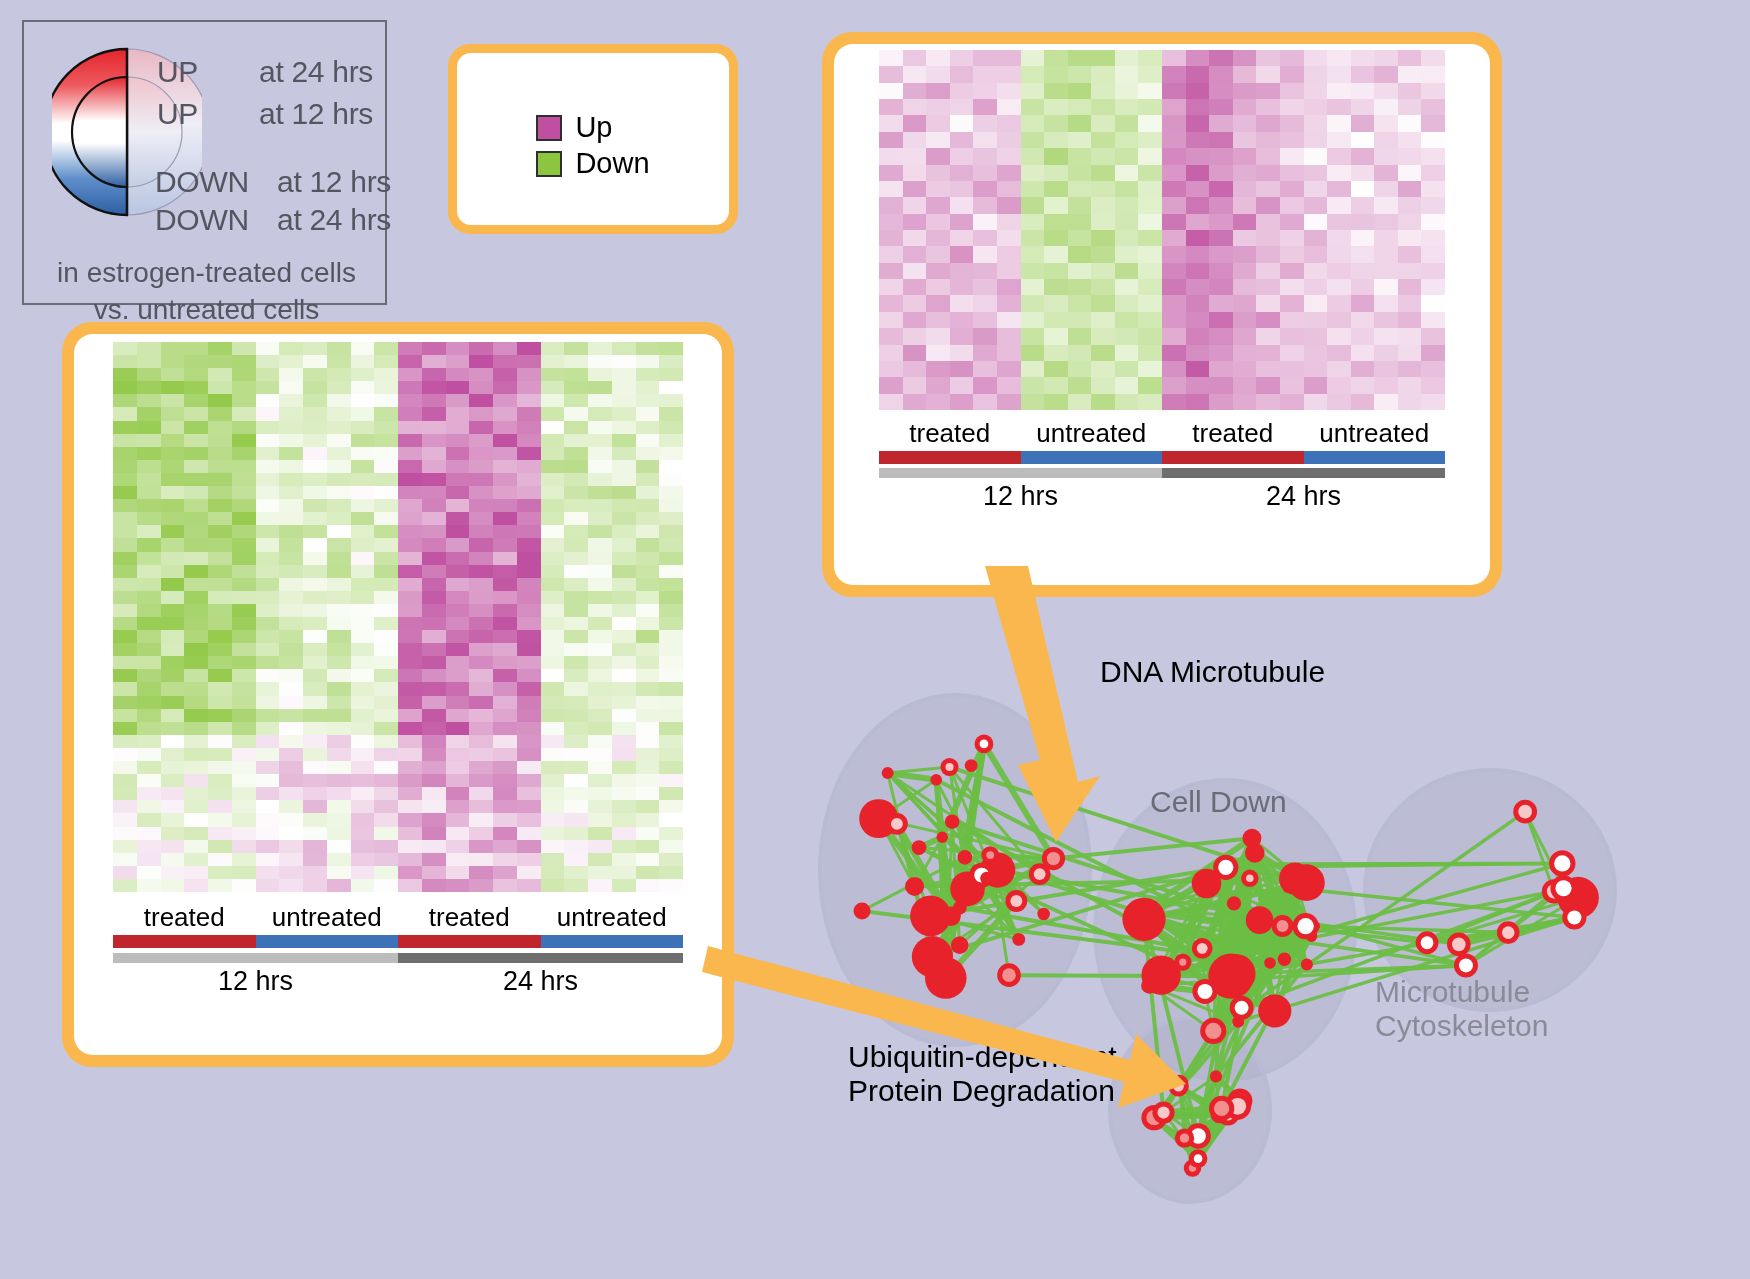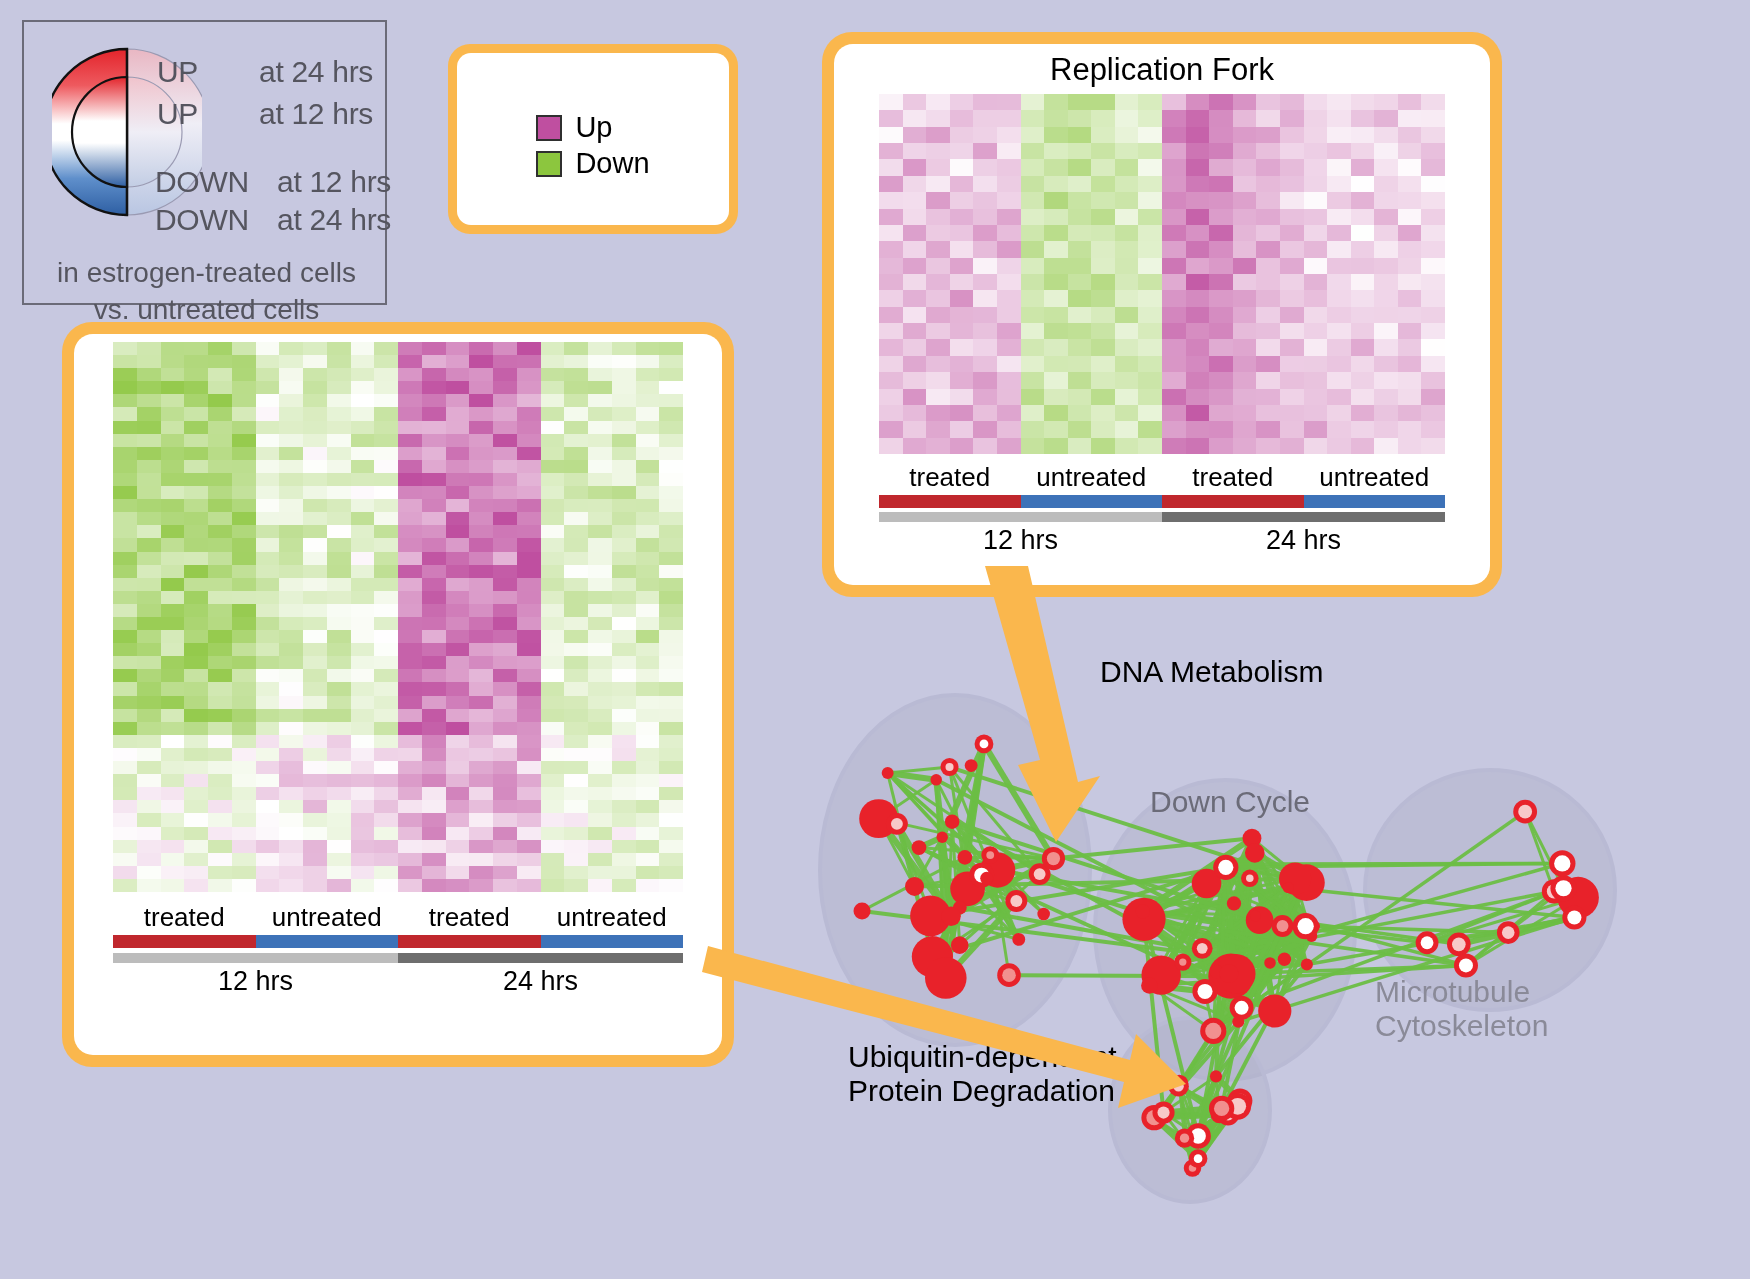--- a/index.html
+++ b/index.html
@@ -125,21 +125,20 @@
       <div class="swrow">
         <span class="sw" id="sw-down" style="background: rgb(140, 198, 62);"></span>
         <span class="swlbl">Down</span>
       </div>
     </div>
   </div>
 </div>
 
 <div class="abs card" id="repfork">
   <div class="inner">
-    <div class="hm-title">Replication Fork</div>
 
     <div class="hmwrap" style="width:566px;height:360px;margin-top:6px;">
       <div class="hm" id="hm-rep" style="grid-template-columns: repeat(24, 1fr); grid-template-rows: repeat(22, 1fr);">
           <div style="background:rgb(250,242,248)"></div>
           <div style="background:rgb(235,200,225)"></div>
           <div style="background:rgb(247,232,243)"></div>
           <div style="background:rgb(237,206,229)"></div>
           <div style="background:rgb(230,186,218)"></div>
           <div style="background:rgb(230,187,218)"></div>
           <div style="background:rgb(229,242,211)"></div>
@@ -2181,22 +2180,22 @@
       <circle cx="449.55861294080023" cy="514.4039610564369" r="8.970284819602966" fill="#e8222a"></circle>
       <circle cx="449.55861294080023" cy="514.4039610564369" r="3.9702848196029663" fill="#ffffff"></circle>
       <circle cx="428.0625955637798" cy="558.6393887348477" r="9.316316604614258" fill="#e8222a"></circle>
       <circle cx="428.0625955637798" cy="558.6393887348477" r="4.316316604614258" fill="#ffffff"></circle>
       <circle cx="467.71359326400216" cy="506.3018492299227" r="13.398008108139038" fill="#e8222a"></circle>
       <circle cx="467.71359326400216" cy="506.3018492299227" r="8.398008108139038" fill="#f7c9c9"></circle>
       <circle cx="451.62807636978283" cy="508.4114669642779" r="12.65035605430603" fill="#e8222a"></circle>
       <circle cx="451.62807636978283" cy="508.4114669642779" r="7.65035605430603" fill="#f1908f"></circle>
     </svg>
 
-  <div class="clbl" style="left:330px;top:55px;color:#000;">DNA Metabolism</div>
-  <div class="clbl" style="left:380px;top:185px;color:#6b6b78;">Down Cycle</div>
+  <div class="clbl" style="left:330px;top:55px;color:#000;">DNA Microtubule</div>
+  <div class="clbl" style="left:380px;top:185px;color:#6b6b78;">Cell Down</div>
   <div class="clbl" style="left:605px;top:375px;color:#8a8a98;line-height:1.12;text-align:left;">Microtubule
 Cytoskeleton</div>
   <div class="clbl" style="left:78px;top:440px;color:#000;line-height:1.12;">Ubiquitin-dependent
 Protein Degradation</div>
 </div>
 
 <svg class="abs" style="left:960px;top:560px;width:200px;height:290px;pointer-events:none;">
   <path d="M25 6 L68 6 L118 222 L140 216 L96 282 L58 205 L80 200 Z" fill="#fab74d"></path>
 </svg>
 

